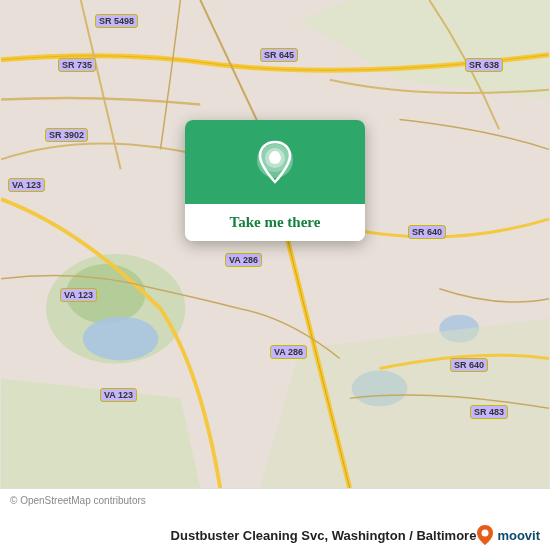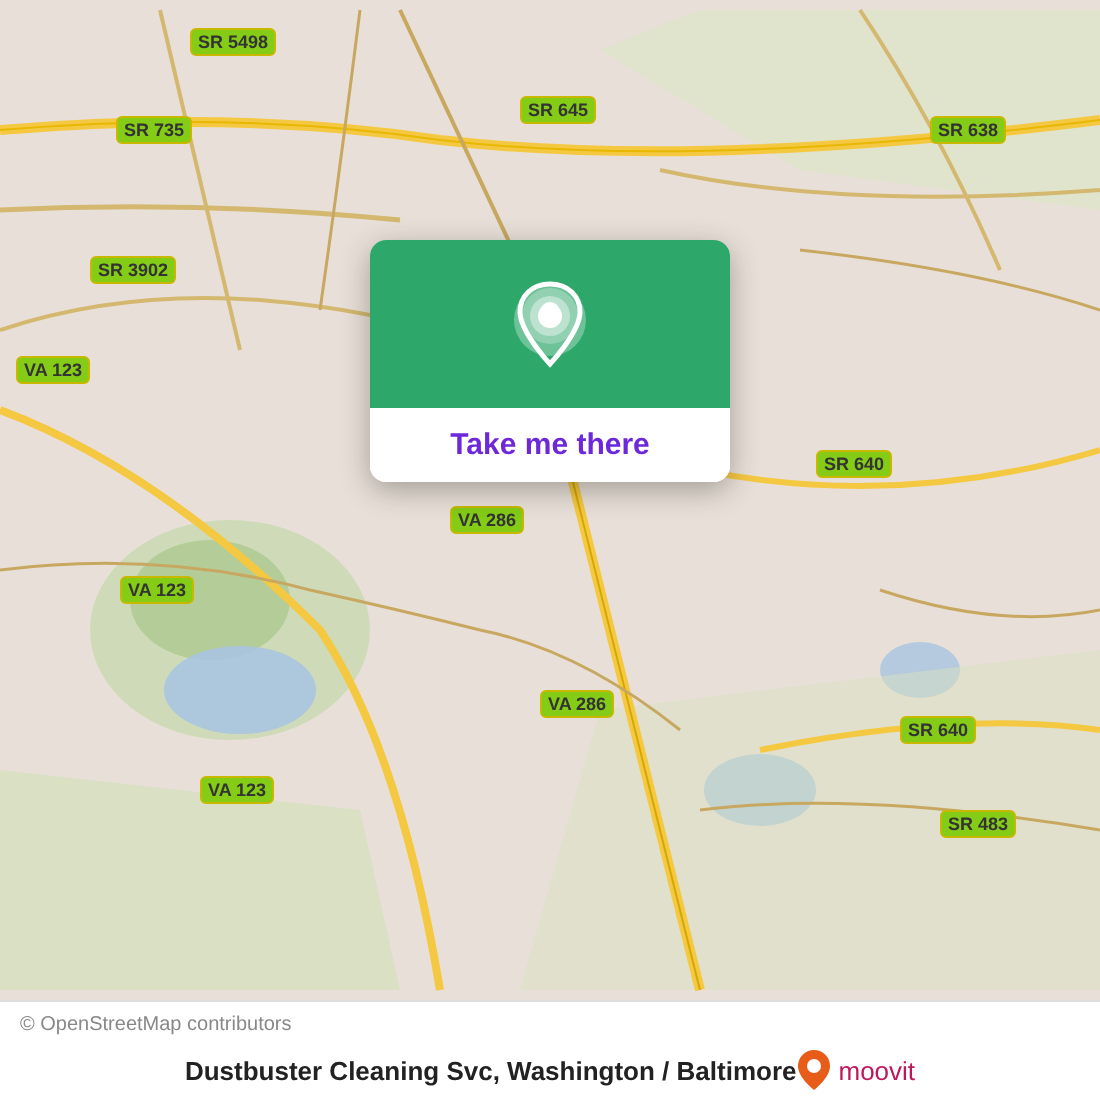--- a/index.html
+++ b/index.html
@@ -50,26 +50,27 @@
       display: flex;
       justify-content: center;
       align-items: center;
       padding: 18px 0 14px 0;
     }
 
     #popup-btn {
       padding: 10px 20px;
       font-size: 15px;
       font-weight: 600;
-      color: #6d28d9;
+      color: #15803d;
       cursor: pointer;
       background: white;
       border: none;
       width: 100%;
       text-align: center;
+      font-family: Liberation Serif, serif;
     }
 
     
     #popup-card::after {
       content: '';
       position: absolute;
       bottom: -10px;
       left: 50%;
       transform: translateX(-50%);
       border-left: 10px solid transparent;
@@ -77,62 +78,62 @@
       border-top: 10px solid white;
     }
 
     
     #bottom-bar {
       background: white;
       padding: 6px 10px 4px 10px;
       border-top: 1px solid #ddd;
       display: flex;
       flex-direction: column;
-      gap: 6px;
+      gap: 18px;
     }
 
     #copyright-row {
       display: flex;
       align-items: center;
       gap: 4px;
     }
 
     #copyright-text {
       font-size: 10px;
       color: #888;
     }
 
     #location-row {
       display: flex;
       align-items: center;
-      justify-content: center;
+      justify-content: flex-end;
     }
 
     #location-name {
       font-size: 13px;
       font-weight: 600;
       color: #222;
     }
 
     #moovit-logo {
       display: flex;
       align-items: center;
       gap: 3px;
     }
 
     #moovit-text {
       font-size: 13px;
-      font-weight: 400;
-      color: #be185d;
+      font-weight: 700;
+      color: #0c4a6e;
     }
 
     
     .road-label {
       position: absolute;
-      background: #84cc16;
+      background: #c4b5fd;
       border: 1px solid #c8b800;
       border-radius: 3px;
       font-size: 9px;
       font-weight: bold;
       color: #333;
       padding: 1px 3px;
     }
   </style>
 </head>
 <body>

